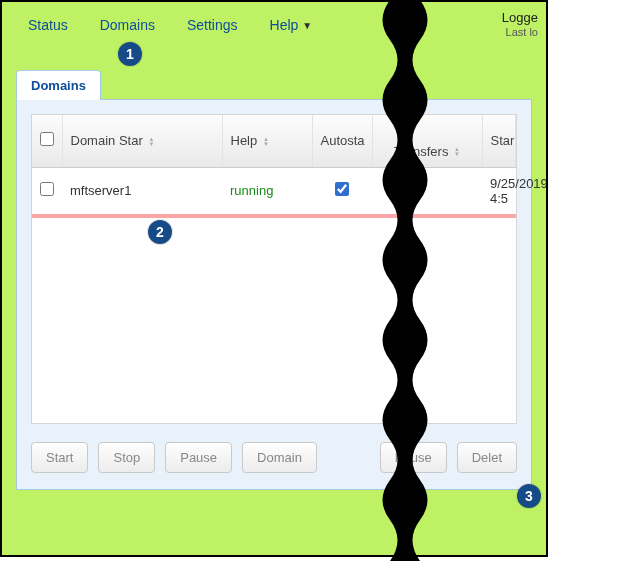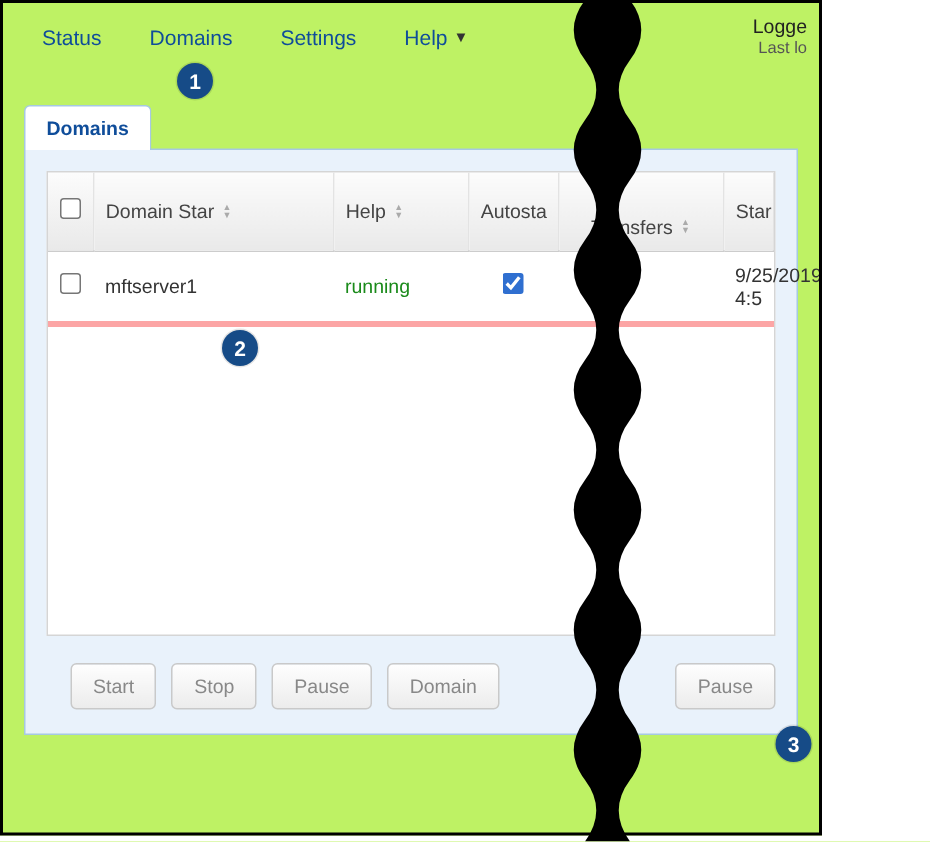--- a/index.html
+++ b/index.html
@@ -135,21 +135,20 @@
   }
   tbody td.center { text-align: center; }
   tbody td.right { text-align: right; padding-right: 10px;}
   .state-running { color: #1a8a1a; }
   .tbl-filler { flex: 1; }
   .action-row {
     margin-top: 18px;
     display: flex;
     gap: 10px;
     align-items: center;
-    margin-left: 16px;
   }
   .spacer { flex: 1; }
   button.btn {
     background: linear-gradient(#fefefe, #ececec);
     border: 1px solid #c9c9c9;
     border-radius: 4px;
     color: #888;
     padding: 7px 14px;
     font-size: 13px;
     cursor: pointer;
@@ -249,20 +248,21 @@
         <div class="tbl-filler"></div>
       </div>
 
       <div class="action-row">
         <button class="btn">Start</button>
         <button class="btn">Stop</button>
         <button class="btn">Pause</button>
         <button class="btn">Domain</button>
         <div class="spacer"></div>
         <button class="btn">Pause</button>
+        <button class="btn">Delet</button>
       </div>
     </div>
   </div>
 </div>
 
 <div class="callout" style="top:42px; left:118px;">1</div>
 <div class="callout" style="top:220px; left:148px;">2</div>
 <div class="callout" style="top:484px; left:517px;">3</div>
 
 <div class="rip">

